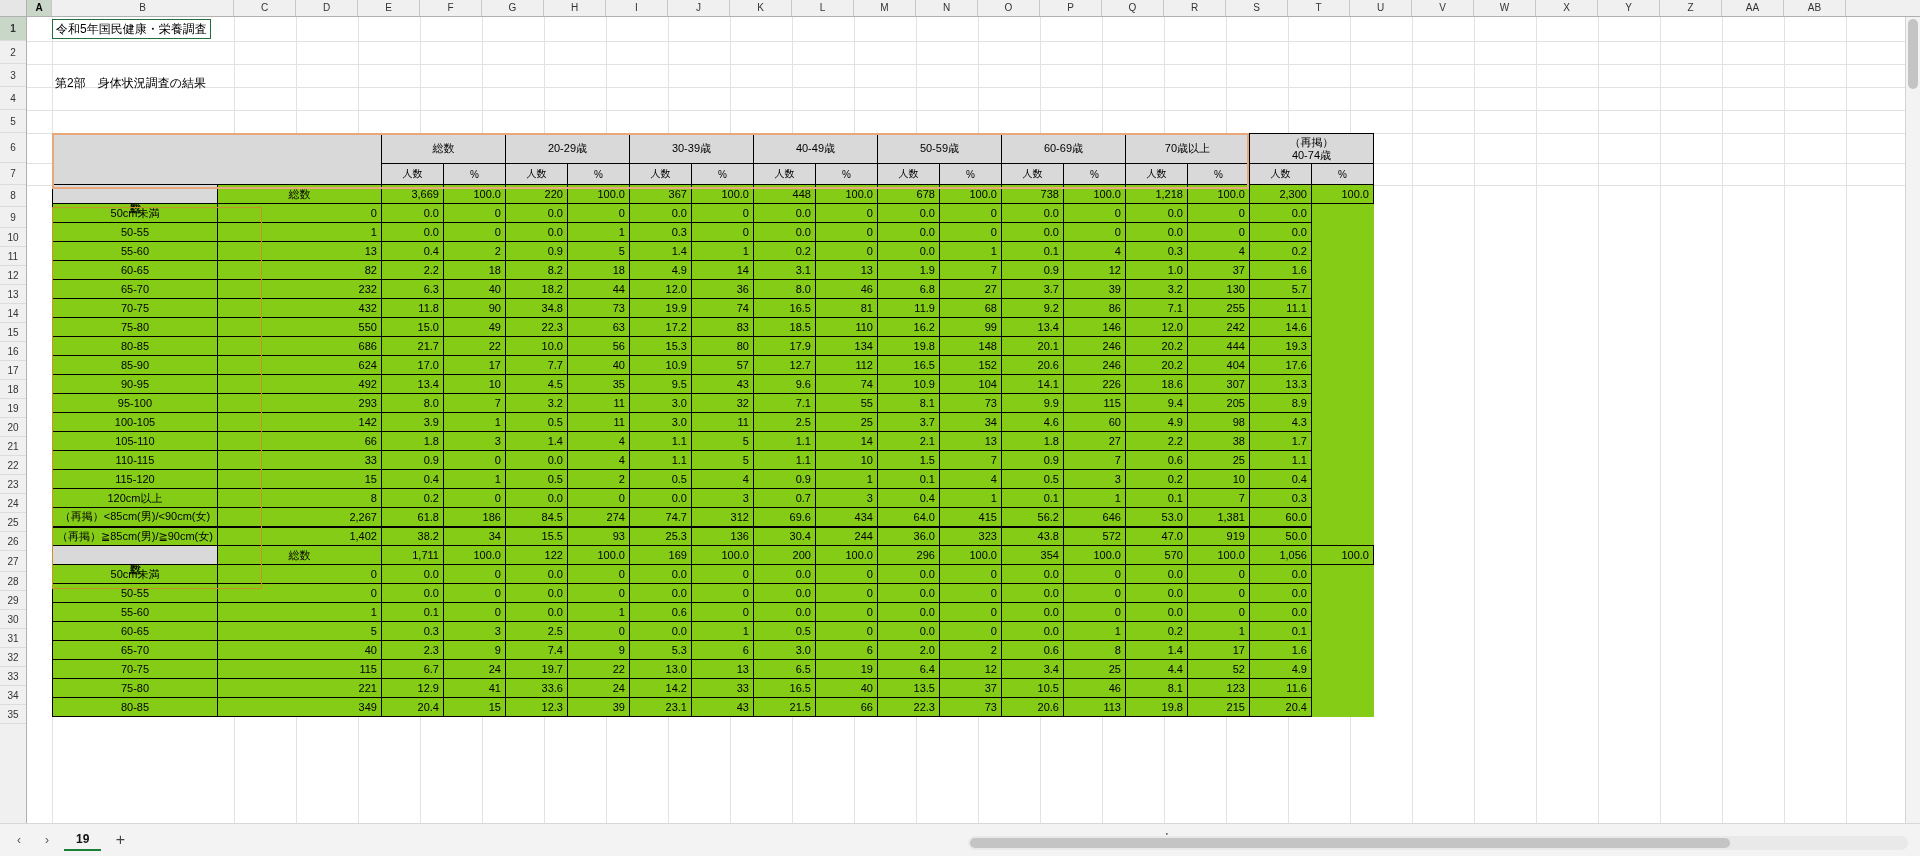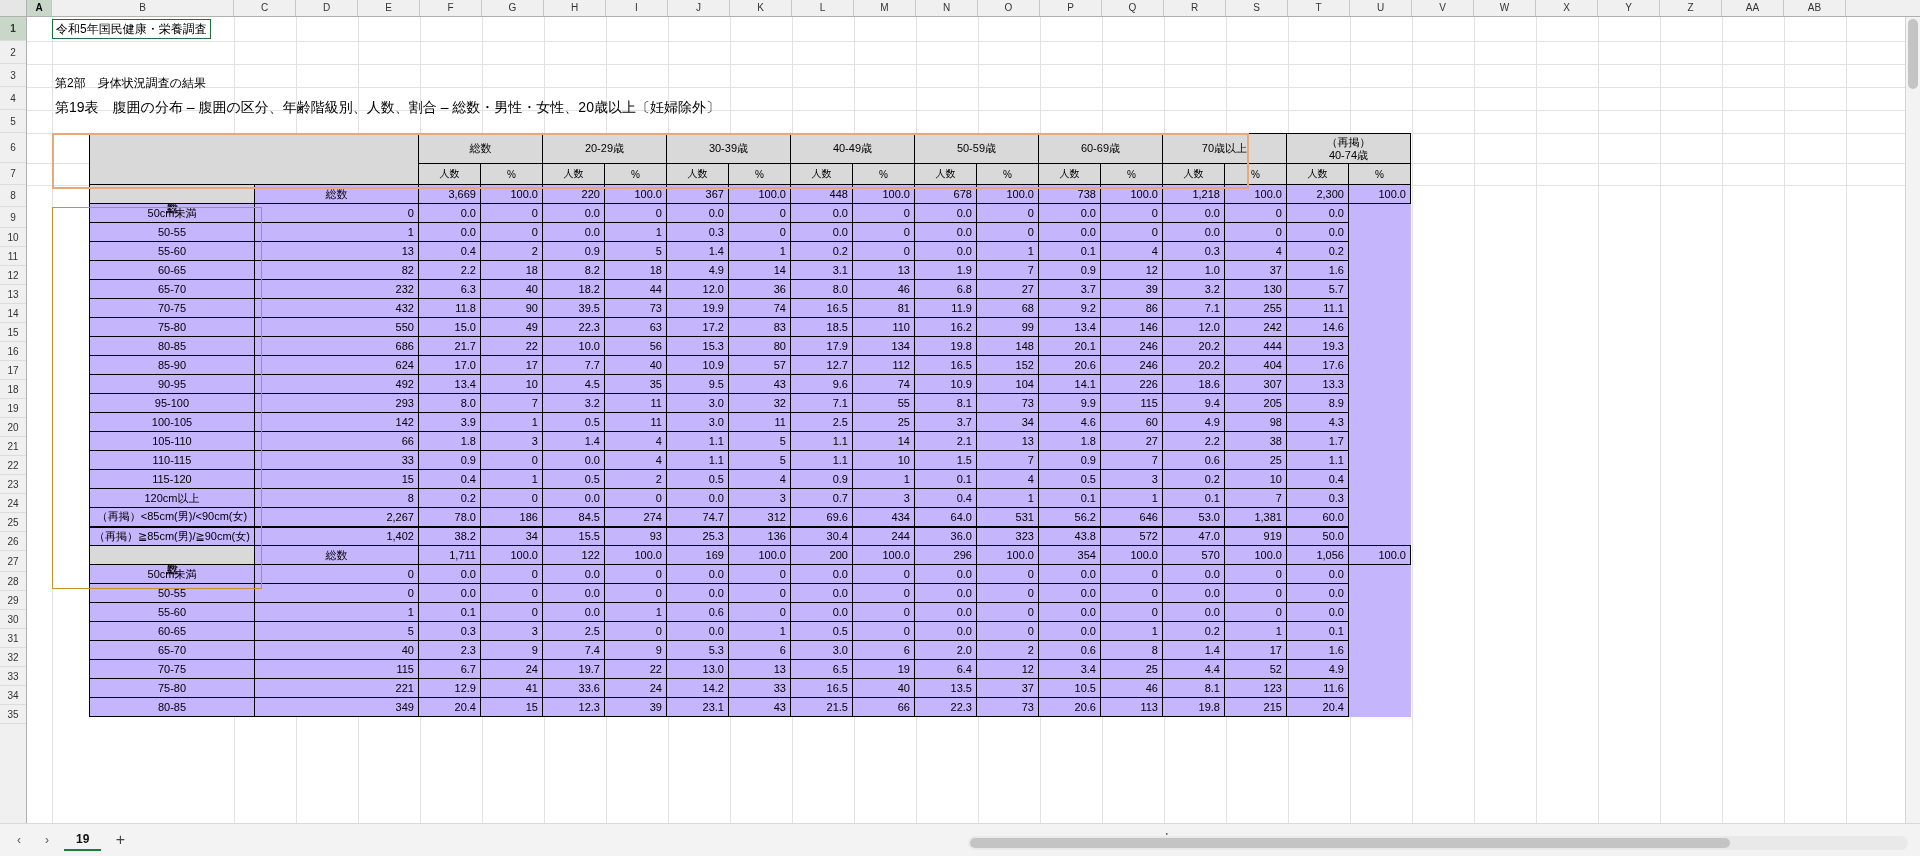--- a/index.html
+++ b/index.html
@@ -29,21 +29,21 @@
 
   
   .abs{position:absolute;box-sizing:border-box;text-align:right;}
   .txt{white-space:nowrap;overflow:hidden;}
 
   .title-cell{border:1px solid #1f6f3f;padding:1px 3px;background:#fff;font-size:12px;}
   .plain{font-size:12px;}
   .bigtitle{font-size:14px;}
 
   
-  .tbl{position:absolute;border-collapse:collapse;font-size:11px;background:#c4b5fd;margin-left:37px;}
+  .tbl{position:absolute;border-collapse:collapse;font-size:11px;background:#84cc16;}
   .tbl td,.tbl th{border:1px solid #000;padding:0 4px;height:19px;font-weight:normal;
      box-sizing:border-box;white-space:nowrap;}
   .hdr{background:#d9d9d9;text-align:center;}
   .hdr2{background:#d9d9d9;text-align:center;font-size:10px;}
   .lbl{text-align:center;}
   .num{text-align:right;}
   .grp{background:#d9d9d9;text-align:center;writing-mode:vertical-rl;}
   .thickt td{border-top:2px solid #000;text-align:right;}
 
   
@@ -178,21 +178,20 @@
         <div class="hline" style="top:93px"></div>
         <div class="hline" style="top:116px"></div>
         <div class="hline" style="top:146px"></div>
         <div class="hline" style="top:168px"></div>
       </div>
 
       <div class="abs title-cell txt" style="left:25px;top:2px;height:20px;">令和5年国民健康・栄養調査</div>
 
       <div class="abs plain txt" style="left:28px;top:26px;height:18px;margin-top:32px;">第2部　身体状況調査の結果</div>
 
-      <div class="abs bigtitle txt" style="left:28px;top:82px;height:20px;">第19表　腹囲の分布 – 腹囲の区分、年齢階級別、人数、割合 – 総数・男性・女性、20歳以上〔妊婦除外〕</div>
 
       <table class="tbl" style="left:25px;top:116px;">
         <colgroup>
           <col style="width:18px">
             <col style="width:164px">
           <col style="width:62px">
             <col style="width:62px">
           <col style="width:62px">
             <col style="width:62px">
           <col style="width:62px">
@@ -356,21 +355,21 @@
               <td class="num">39</td>
               <td class="num">3.2</td>
               <td class="num">130</td>
               <td class="num">5.7</td>
             </tr>
             <tr>
               <td class="lbl">70-75</td>
               <td class="num">432</td>
               <td class="num">11.8</td>
               <td class="num">90</td>
-              <td class="num">39.5</td>
+              <td class="num">34.8</td>
               <td class="num">73</td>
               <td class="num">19.9</td>
               <td class="num">74</td>
               <td class="num">16.5</td>
               <td class="num">81</td>
               <td class="num">11.9</td>
               <td class="num">68</td>
               <td class="num">9.2</td>
               <td class="num">86</td>
               <td class="num">7.1</td>
@@ -563,30 +562,30 @@
               <td class="num">1</td>
               <td class="num">0.1</td>
               <td class="num">1</td>
               <td class="num">0.1</td>
               <td class="num">7</td>
               <td class="num">0.3</td>
             </tr>
             <tr>
               <td class="lbl">（再掲）&lt;85cm(男)/&lt;90cm(女)</td>
               <td class="num">2,267</td>
-              <td class="num">78.0</td>
+              <td class="num">61.8</td>
               <td class="num">186</td>
               <td class="num">84.5</td>
               <td class="num">274</td>
               <td class="num">74.7</td>
               <td class="num">312</td>
               <td class="num">69.6</td>
               <td class="num">434</td>
               <td class="num">64.0</td>
-              <td class="num">531</td>
+              <td class="num">415</td>
               <td class="num">56.2</td>
               <td class="num">646</td>
               <td class="num">53.0</td>
               <td class="num">1,381</td>
               <td class="num">60.0</td>
             </tr>
             <tr class="thickt">
               <td class="lbl">（再掲）≧85cm(男)/≧90cm(女)</td>
               <td class="num">1,402</td>
               <td class="num">38.2</td>

